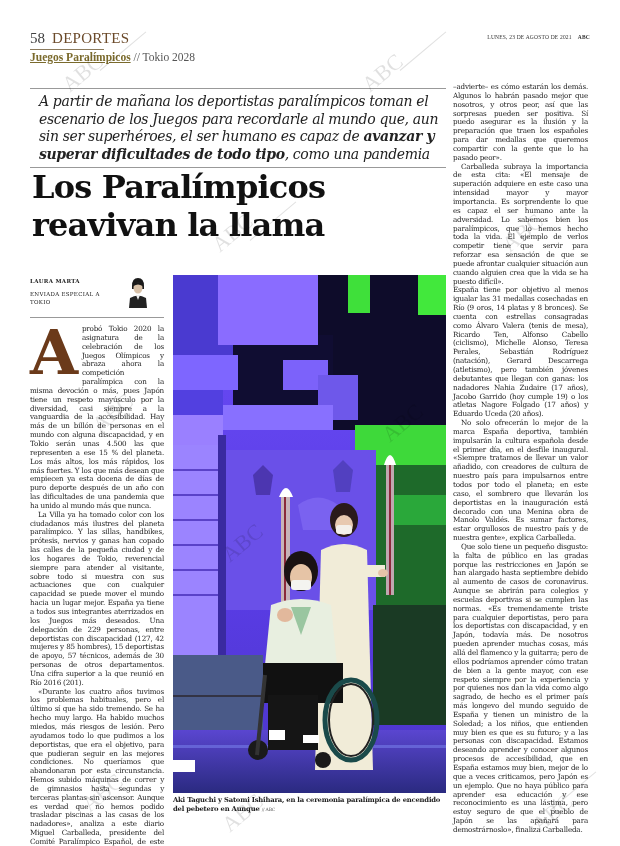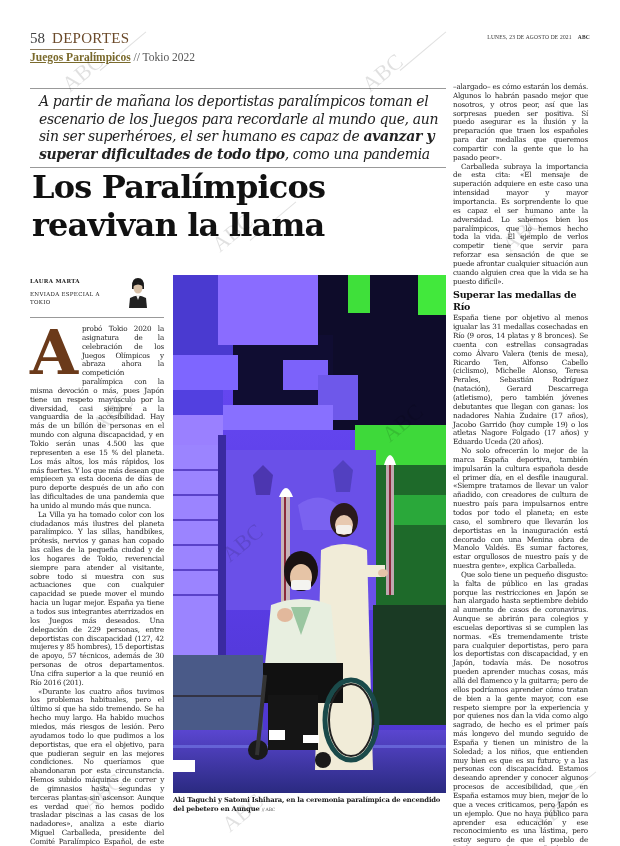--- a/index.html
+++ b/index.html
@@ -43,21 +43,21 @@
   .wm-line { position: absolute; height: 1px; background: rgba(0,0,0,0.12); transform-origin: left center; transform: rotate(-40deg); pointer-events: none; }
 </style>
 </head>
 <body>
 
 <div class="page-header">
   <span class="page-num">58</span>
   <span class="section">DEPORTES</span>
   <div class="section-rule"></div>
   <div class="subsection">
-    <b>Juegos Paralímpicos</b><span> // </span><span>Tokio 2022</span>
+    <b>Juegos Paralímpicos</b><span> // </span><span>Tokio 2028</span>
   </div>
   <div class="dateline">
     <span>LUNES, 23 DE AGOSTO DE 2021</span><b>ABC</b>
   </div>
 </div>
 
 <div class="deck">
   <span>A partir de mañana los deportistas paralímpicos toman el escenario de los Juegos para recordarle al mundo que, aun sin ser superhéroes, el ser humano es capaz de </span><b>avanzar y superar dificultades de todo tipo</b><span>, como una pandemia</span>
 </div>
 
@@ -171,23 +171,22 @@
 
     <rect x="0" y="485" width="22" height="12" fill="#ffffff"></rect>
   </svg>
 </div>
 <div class="caption">
   <span>Aki Taguchi y Satomi Ishihara, en la ceremonia paralímpica de encendido del pebetero en Aunque</span>
   <span class="credit">// ABC</span>
 </div>
 
 <div class="col col-right">
-  <p class="noindent">–alargado– es cómo estarán los demás. Algunos lo habrán pasado mejor que nosotros, y otros peor, así que las sorpresas pueden ser positiva. Sí puedo asegurar es la ilusión y la preparación que traen los españoles para dar medallas que queremos compartir con la gente que lo ha pasado peor».</p>
+  <p class="noindent">–advierte– es cómo estarán los demás. Algunos lo habrán pasado mejor que nosotros, y otros peor, así que las sorpresas pueden ser positiva. Sí puedo asegurar es la ilusión y la preparación que traen los españoles para dar medallas que queremos compartir con la gente que lo ha pasado peor».</p>
   <p>Carballeda subraya la importancia de esta cita: «El mensaje de superación adquiere en este caso una intensidad mayor y mayor importancia. Es sorprendente lo que es capaz el ser humano ante la adversidad. Lo sabemos bien los paralímpicos, que lo hemos hecho toda la vida. El ejemplo de verlos competir tiene que servir para reforzar esa sensación de que se puede afrontar cualquier situación aun cuando alguien crea que la vida se ha puesto difícil».</p>
-  <div class="subhead">Superar las medallas de Río</div>
   <p class="noindent">España tiene por objetivo al menos igualar las 31 medallas cosechadas en Río (9 oros, 14 platas y 8 bronces). Se cuenta con estrellas consagradas como Álvaro Valera (tenis de mesa), Ricardo Ten, Alfonso Cabello (ciclismo), Michelle Alonso, Teresa Perales, Sebastián Rodríguez (natación), Gerard Descarrega (atletismo), pero también jóvenes debutantes que llegan con ganas: los nadadores Nahia Zudaire (17 años), Jacobo Garrido (hoy cumple 19) o los atletas Nagore Folgado (17 años) y Eduardo Uceda (20 años).</p>
   <p>No solo ofrecerán lo mejor de la marca España deportiva, también impulsarán la cultura española desde el primer día, en el desfile inaugural. «Siempre tratamos de llevar un valor añadido, con creadores de cultura de nuestro país para impulsarnos entre todos por todo el planeta; en este caso, el sombrero que llevarán los deportistas en la inauguración está decorado con una Menina obra de Manolo Valdés. Es sumar factores, estar orgullosos de nuestro país y de nuestra gente», explica Carballeda.</p>
   <p>Que solo tiene un pequeño disgusto: la falta de público en las gradas porque las restricciones en Japón se han alargado hasta septiembre debido al aumento de casos de coronavirus. Aunque se abrirán para colegios y escuelas deportivas si se cumplen las normas. «Es tremendamente triste para cualquier deportistas, pero para los deportistas con discapacidad, y en Japón, todavía más. De nosotros pueden aprender muchas cosas, más allá del flamenco y la guitarra; pero de ellos podríamos aprender cómo tratan de bien a la gente mayor, con ese respeto siempre por la experiencia y por quienes nos dan la vida como algo sagrado, de hecho es el primer país más longevo del mundo seguido de España y tienen un ministro de la Soledad; a los niños, que entienden muy bien es que es su futuro; y a las personas con discapacidad. Estamos deseando aprender y conocer algunos procesos de accesibilidad, que en España estamos muy bien, mejor de lo que a veces criticamos, pero Japón es un ejemplo. Que no haya público para aprender esa educación y ese reconocimiento es una lástima, pero estoy seguro de que el pueblo de Japón se las apañará para demostrárnoslo», finaliza Carballeda.</p>
 </div>
 
 <span class="watermark" style="left:60px;top:60px;">ABC</span>
 <span class="watermark" style="left:360px;top:60px;">ABC</span>
 <span class="watermark" style="left:210px;top:220px;">ABC</span>
 <span class="watermark" style="left:500px;top:220px;">ABC</span>
 <span class="watermark" style="left:90px;top:400px;">ABC</span>

